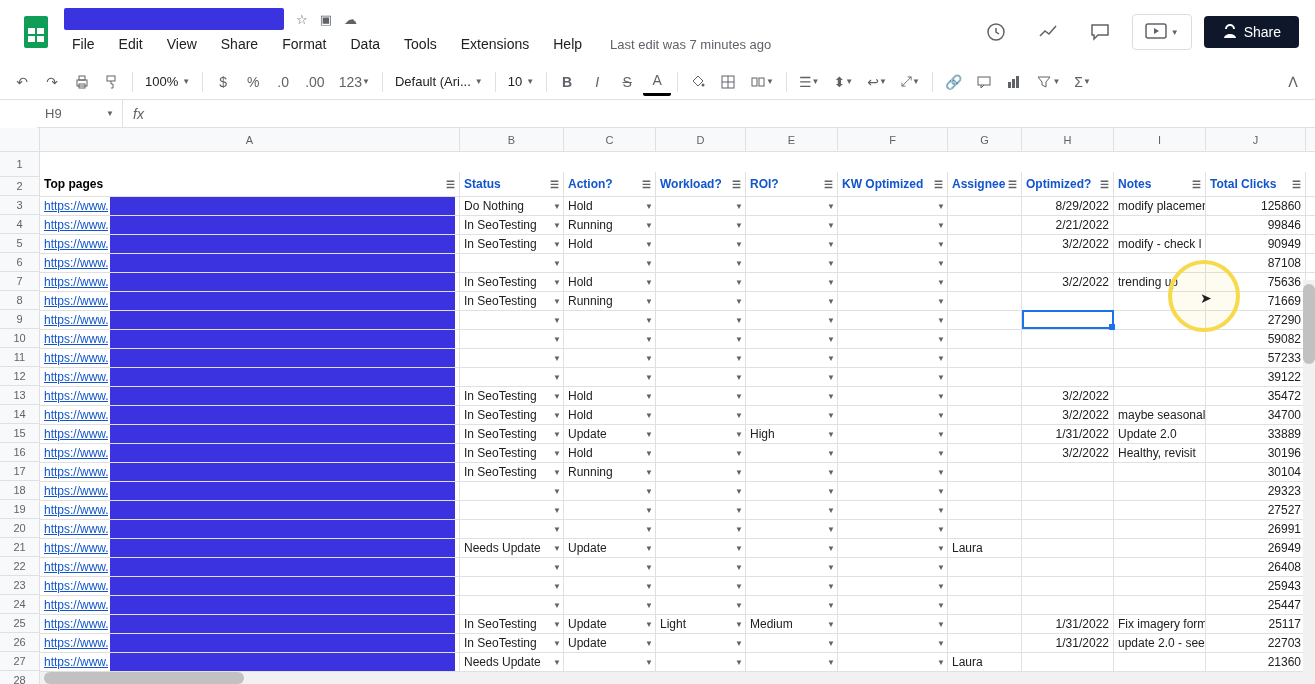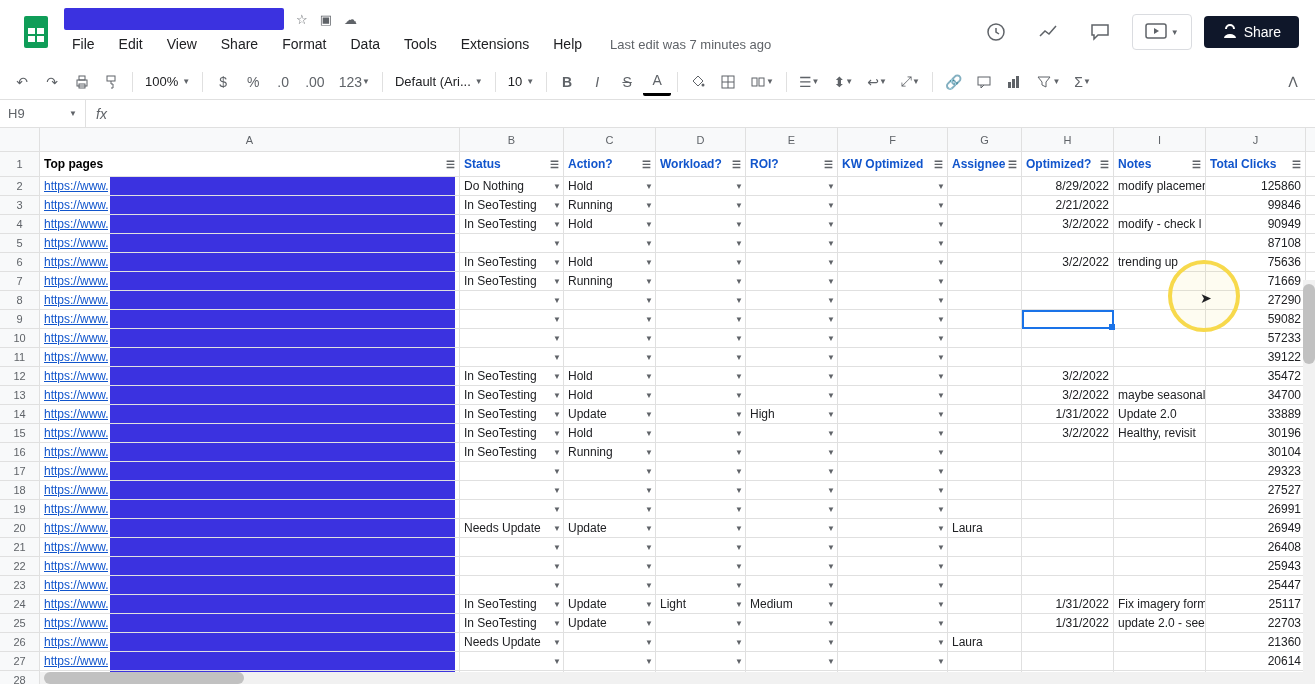--- a/index.html
+++ b/index.html
@@ -25,37 +25,37 @@
 
 .toolbar { display: flex; align-items: center; height: 36px; padding: 0 8px; border-bottom: 1px solid #e0e0e0; gap: 2px; }
 .tool-btn { padding: 4px 6px; cursor: pointer; color: #5f6368; border-radius: 2px; display: flex; align-items: center; justify-content: center; min-width: 28px; height: 28px; font-size: 14px; }
 .tool-sep { width: 1px; height: 20px; background: #e0e0e0; margin: 0 4px; }
 .zoom-select, .font-select, .size-select { display: flex; align-items: center; gap: 4px; padding: 4px 6px; cursor: pointer; font-size: 13px; }
 .dropdown-arrow { font-size: 8px; color: #5f6368; }
 .text-color { border-bottom: 3px solid #000; }
 .collapse-btn { margin-left: auto; }
 
 
-.formula-row { display: flex; align-items: center; height: 28px; border-bottom: 1px solid #e0e0e0; }
+.formula-row { display: flex; align-items: center; height: 28px; border-bottom: 1px solid #e0e0e0; margin-left: 37px; }
 .name-box { width: 86px; padding: 0 8px; border-right: 1px solid #e0e0e0; display: flex; align-items: center; justify-content: space-between; font-size: 13px; color: #5f6368; height: 100%; }
 .fx { padding: 0 10px; font-style: italic; color: #5f6368; font-size: 14px; }
 .formula-input { flex: 1; height: 100%; border: none; outline: none; padding: 0 4px; font-size: 13px; }
 
 
 .grid-wrap { position: relative; height: calc(684px - 64px - 36px - 28px); overflow: hidden; }
 .col-headers { display: flex; height: 24px; background: #f8f9fa; border-bottom: 1px solid #e0e0e0; }
 .corner { width: 40px; border-right: 1px solid #e0e0e0; background: #f8f9fa; }
 .col-h { border-right: 1px solid #e0e0e0; display: flex; align-items: center; justify-content: center; color: #5f6368; font-size: 11px; cursor: pointer; }
 .grid-body { display: flex; }
 .row-headers { width: 40px; background: #f8f9fa; border-right: 1px solid #e0e0e0; }
 .row-h { height: 19px; border-bottom: 1px solid #e0e0e0; display: flex; align-items: center; justify-content: center; color: #5f6368; font-size: 11px; cursor: pointer; }
 .row-h.first { height: 25px; }
 .cells { flex: 1; }
 .row { display: flex; height: 19px; border-bottom: 1px solid #e0e0e0; }
-.row.header-row { height: 25px; background: #fff; }
+.row.header-row { height: 25px; background: #fff; margin-top: 20px; }
 .cell { border-right: 1px solid #e0e0e0; padding: 0 4px; display: flex; align-items: center; font-size: 12px; overflow: hidden; white-space: nowrap; position: relative; }
 .header-cell { font-weight: bold; color: #1155cc; }
 .header-cell.black { color: #000; }
 .link-cell { color: #1155cc; text-decoration: underline; }
 .filter-icon { margin-left: auto; color: #5f6368; font-size: 10px; cursor: pointer; }
 .dv-arrow { position: absolute; right: 2px; color: #5f6368; font-size: 8px; cursor: pointer; }
 .num { justify-content: flex-end; }
 .redacted { background: #3b32e0; }
 .selected-cell { border: 2px solid #1a73e8; position: absolute; pointer-events: none; }
 .sel-handle { position: absolute; width: 6px; height: 6px; background: #1a73e8; right: -3px; bottom: -3px; }

